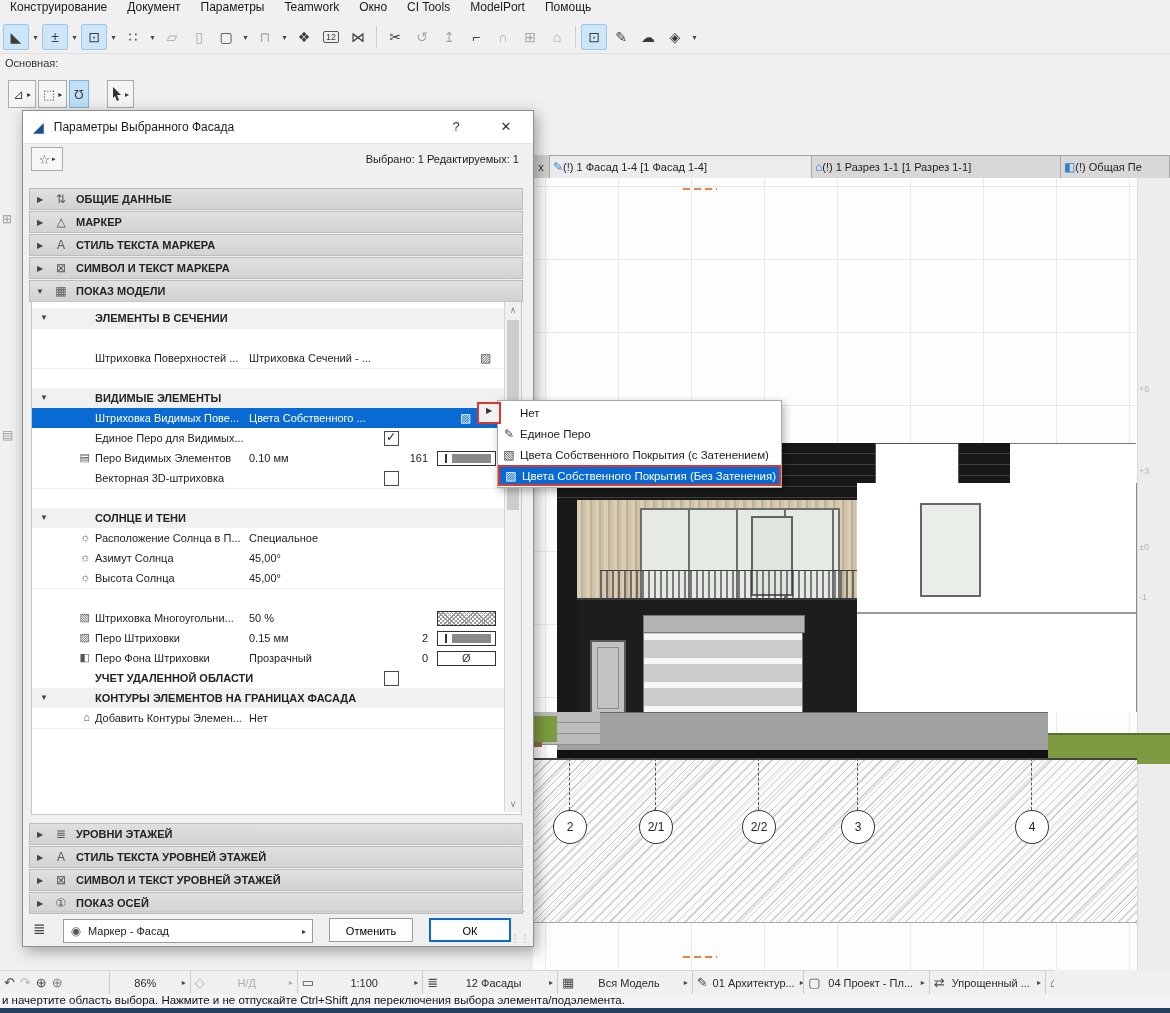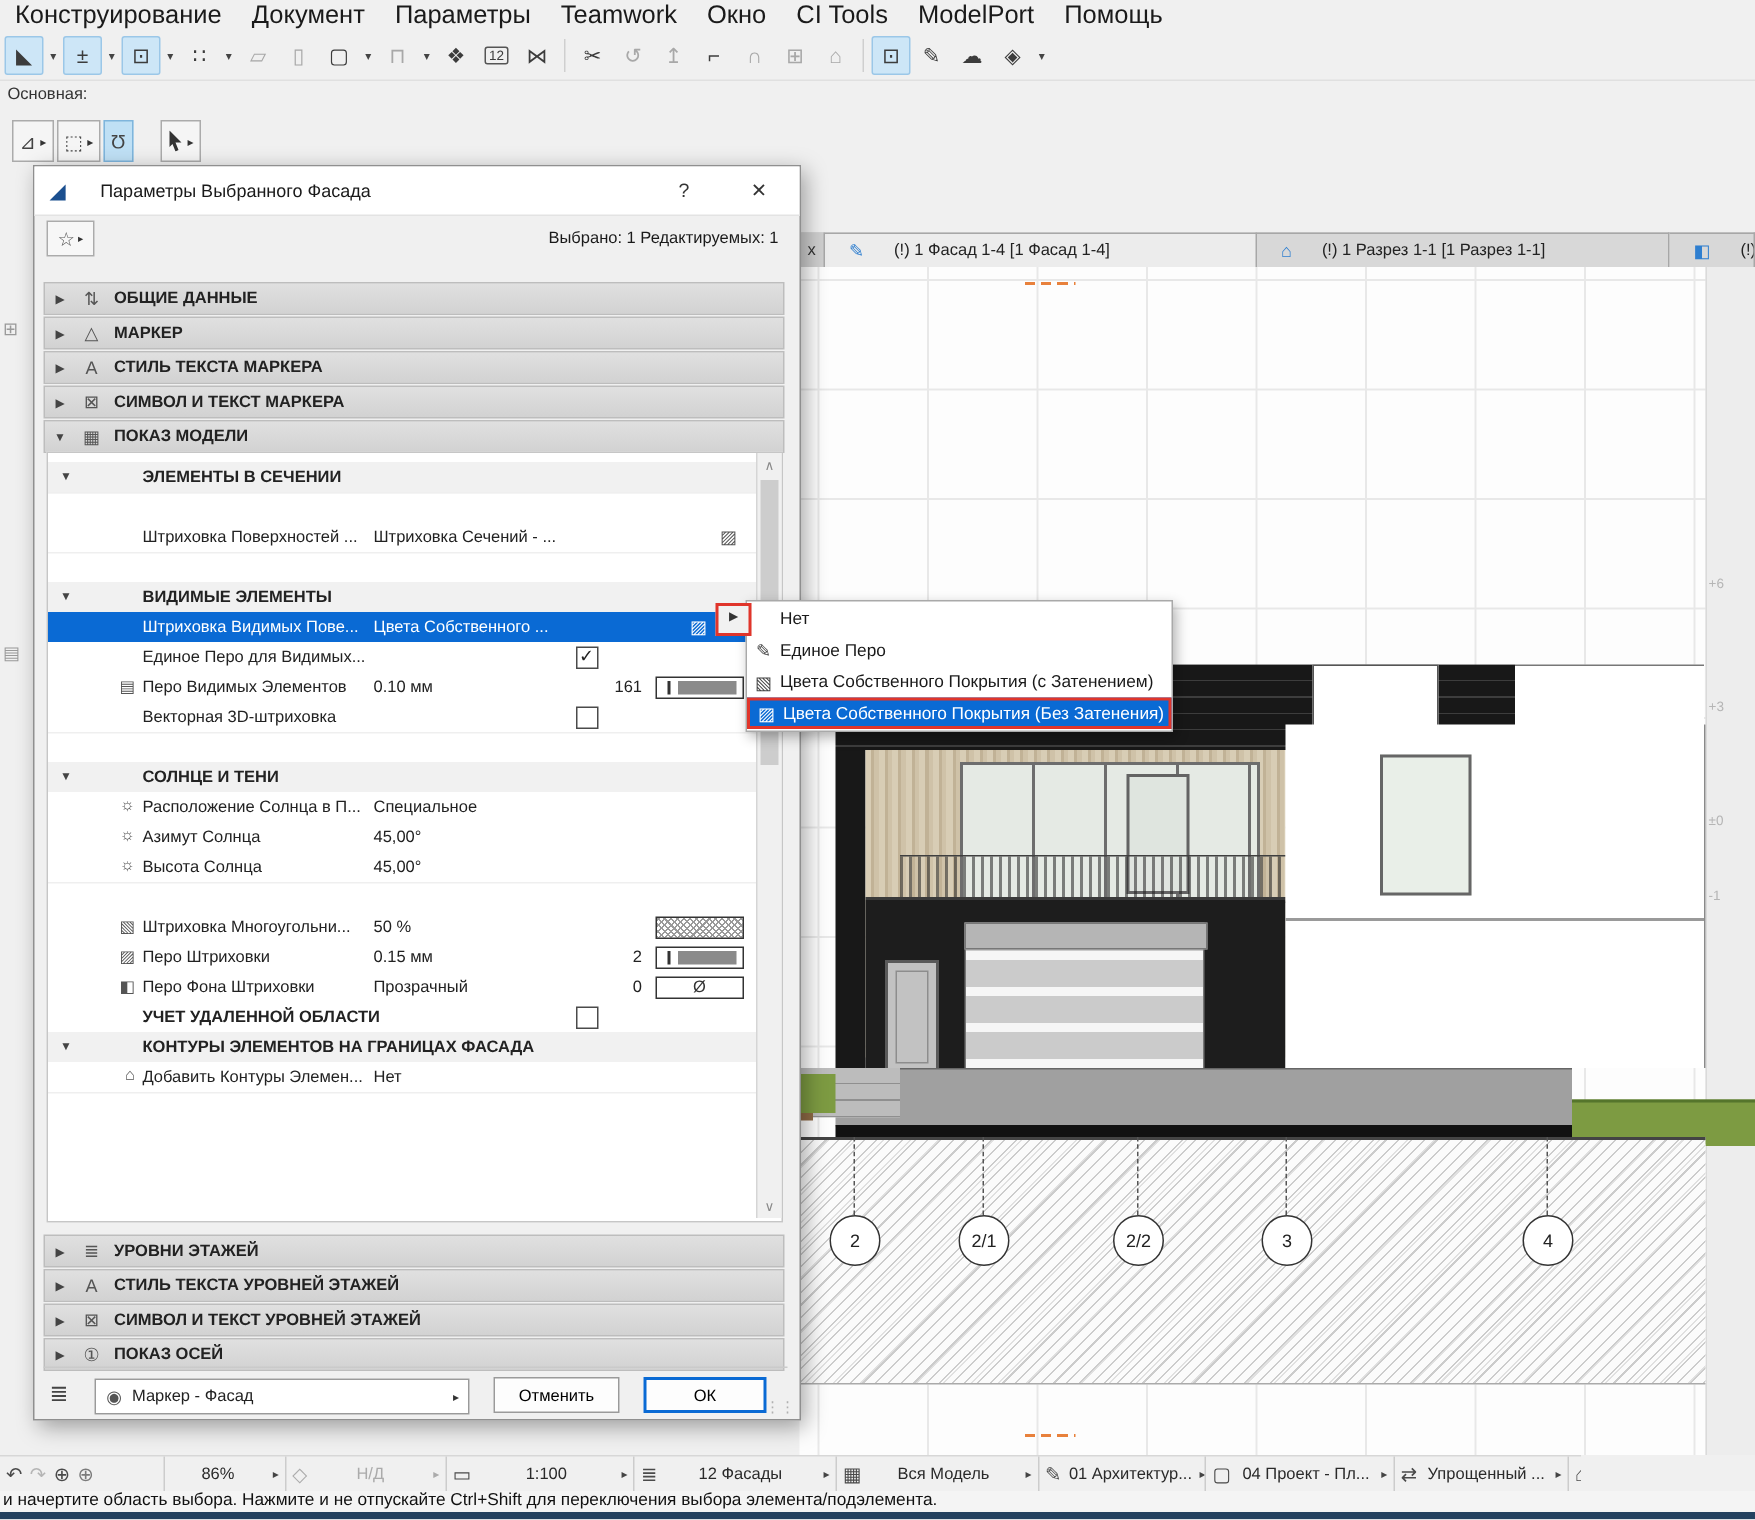--- a/index.html
+++ b/index.html
@@ -1,20 +1,20 @@
 <!DOCTYPE html>
 <html><head>
 <meta charset="utf-8">
 <style>
   html,body{margin:0;padding:0}
   body{font-family:"Liberation Sans",sans-serif;font-size:11px;color:#222;background:#fff}
   .stage{position:relative;width:1170px;height:1013px;background:#f0f0f0;overflow:hidden}
 
   
-  .menubar{position:absolute;left:0;top:0;width:1170px;height:20px;background:#f0f0f0;display:flex;align-items:flex-start;font-size:17px}
+  .menubar{position:absolute;left:0;top:0;width:1170px;height:20px;background:#f0f0f0;display:flex;align-items:flex-start;font-size:12px}
   .menubar span{padding:0 10px;color:#1a1a1a;cursor:default}
 
   
   .toolbar{position:absolute;left:0;top:21px;width:1170px;height:32px;background:#f0f0f0;border-bottom:1px solid #e0e0e0;display:flex;align-items:center;padding-left:3px;gap:1px}
   .tbtn{width:24px;height:24px;display:flex;align-items:center;justify-content:center;font-size:14px;color:#3c3c3c;border:1px solid transparent;border-radius:2px}
   .tbtn.blue{background:#cde6f7;border-color:#9bc7e8}
   .tbtn.dim{color:#a8a8a8}
   .tdrop{width:11px;height:24px;display:flex;align-items:center;justify-content:center;font-size:8px;color:#444}
   .tsep{width:1px;height:22px;background:#cfcfcf;margin:0 4px}
   .t12{font-size:9px;border:1px solid #555;padding:0 2px;border-radius:2px}
@@ -25,21 +25,21 @@
   .qbtn{height:26px;border:1px solid #ababab;background:#f5f5f5;display:flex;align-items:center;padding:0 4px;gap:3px;font-size:13px;color:#444}
   .qbtn.active{background:#bfe0f5;border-color:#7fb5dc}
   .qbtn .fl{font-size:8px;color:#333}
   .cursor-svg{display:inline-block}
 
   .edge-ic{position:absolute;color:#9a9a9a;font-size:12px}
 
   
   .tabbar{position:absolute;left:533px;top:155px;width:637px;height:23px;background:#bdbdbd;display:flex}
   .tabclose{width:16px;height:23px;display:flex;align-items:center;justify-content:center;font-size:11px;color:#333;background:#cfcfcf;border-right:1px solid #a7a7a7}
-  .tab{height:22px;border-right:1px solid #a7a7a7;border-top:1px solid #a7a7a7;display:flex;align-items:center;gap:20px;padding:0 16px;font-size:11px;color:#222;background:#d8d8d8;white-space:nowrap;overflow:hidden}
+  .tab{height:22px;border-right:1px solid #a7a7a7;border-top:1px solid #a7a7a7;display:flex;align-items:center;gap:0;padding:0 3px;font-size:11px;color:#222;background:#d8d8d8;white-space:nowrap;overflow:hidden}
   .tab.active{background:#ececec}
   .tabic{color:#2f7fd0;font-size:12px}
 
   
   .canvas{position:absolute;left:533px;top:178px;width:637px;height:792px;background-color:#fdfdfd;
     background-image:linear-gradient(#e8e8e8 1px,transparent 1px),linear-gradient(90deg,#e8e8e8 1px,transparent 1px);
     background-size:73px 73px;background-position:12px 8px;overflow:hidden;z-index:5}
   .rightband{position:absolute;left:604px;top:0;width:33px;height:792px;background:#ededed;border-left:1px solid #dadada}
   .orangedash{position:absolute;width:34px;height:2px;background:repeating-linear-gradient(90deg,#e8813c 0 7px,transparent 7px 11px)}
   .blacktop{position:absolute;left:24px;top:265px;width:453px;height:57px;background:repeating-linear-gradient(180deg,#181818 0 10px,#3d3d3d 10px 11px)}
@@ -71,21 +71,21 @@
   .hatch{position:absolute;left:0;top:580px;width:604px;height:162px;background-color:#fbfbfb;border-top:2px solid #444;border-bottom:1px solid #aaa;
     background-image:repeating-linear-gradient(135deg,#cccccc 0 1px,transparent 1px 6px),repeating-linear-gradient(135deg,#e0e0e0 0 1px,transparent 1px 13px)}
   .leader{position:absolute;top:580px;height:52px;width:0;border-left:1px dashed #555}
   .axis{position:absolute;top:632px;width:32px;height:32px;border:1px solid #333;border-radius:50%;background:#fff;text-align:center;line-height:32px;font-size:12px;color:#222}
   .lvl{position:absolute;left:606px;width:30px;color:#b5b5b5;font-size:9px}
 
   
   .dialog{position:absolute;left:22px;top:110px;width:510px;height:835px;background:#f0f0f0;border:1px solid #8f8f8f;box-shadow:3px 4px 14px rgba(0,0,0,.35);z-index:50}
   .dtitle{position:absolute;left:0;top:0;width:100%;height:32px;background:#fff;border-bottom:1px solid #e3e3e3;display:flex;align-items:center}
   .dappic{margin-left:10px;color:#1b4f8f;font-size:14px}
-  .dtitle .t{margin-left:23px;font-size:12px;color:#1a1a1a}
+  .dtitle .t{margin-left:10px;font-size:12px;color:#1a1a1a}
   .dhelp{position:absolute;right:62px;top:0;width:30px;height:32px;text-align:center;line-height:32px;font-size:13px;color:#333}
   .dclose{position:absolute;right:10px;top:0;width:34px;height:32px;text-align:center;line-height:32px;font-size:13px;color:#333}
   .starbtn{position:absolute;left:8px;top:36px;width:30px;height:22px;border:1px solid #ababab;background:#f7f7f7;display:flex;align-items:center;justify-content:center;gap:2px;font-size:13px;color:#555}
   .starbtn .fl{font-size:7px;color:#333}
   .selinfo{position:absolute;right:14px;top:42px;font-size:11px;color:#1a1a1a}
 
   .sbar{position:absolute;left:6px;width:492px;height:20px;background:linear-gradient(#e0e0e0,#d2d2d2);border:1px solid #bdbdbd;display:flex;align-items:center}
   .sbar .tri{width:20px;text-align:center;font-size:8px;color:#444}
   .sbar .sic{width:22px;text-align:center;font-size:12px;color:#555}
   .sbar .slbl{font-weight:bold;font-size:11px;color:#222;margin-left:4px}

